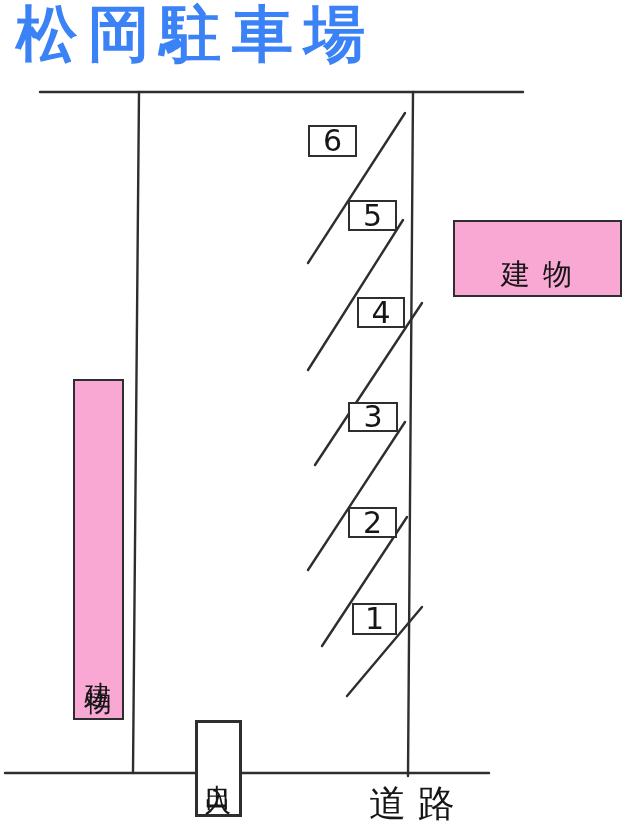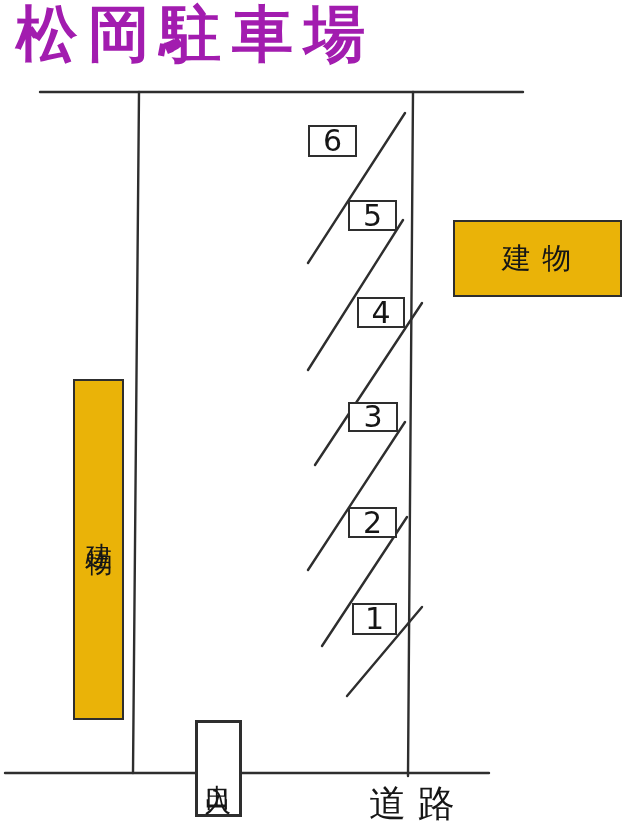--- a/index.html
+++ b/index.html
@@ -16,21 +16,21 @@
   .title {
     position: absolute;
     left: 16px;
     top: 0px;
     margin: 0;
     font-size: 61px;
     line-height: 1.1;
     font-weight: 700;
     letter-spacing: 11px;
     white-space: nowrap;
-    color: #a21caf;
+    color: #3b82f6;
   }
   .map-lines {
     position: absolute;
     left: 0; top: 0;
     z-index: 1;
   }
   .map-lines line {
     stroke: var(--ink, #2e2e2e);
     stroke-width: 2.4;
     stroke-linecap: round;
@@ -43,27 +43,26 @@
     display: flex;
     align-items: center;
     justify-content: center;
     font-size: 30px;
     line-height: 1;
     color: #161616;
   }
   .building {
     position: absolute;
     z-index: 2;
-    background: #eab308;
+    background: #f9a8d4;
     border: 2px solid var(--ink, #2a2a2a);
     display: flex;
-    align-items: center;
+    align-items: flex-end;
     justify-content: center;
     color: #161616;
-    font-family: Liberation Serif, serif;
   }
   .building-left {
     left: 73px; top: 379px;
     width: 51px; height: 341px;
     font-size: 27px;
     padding-bottom: 44px; 
   }
   .building-right {
     left: 453px; top: 220px;
     width: 169px; height: 77px;

